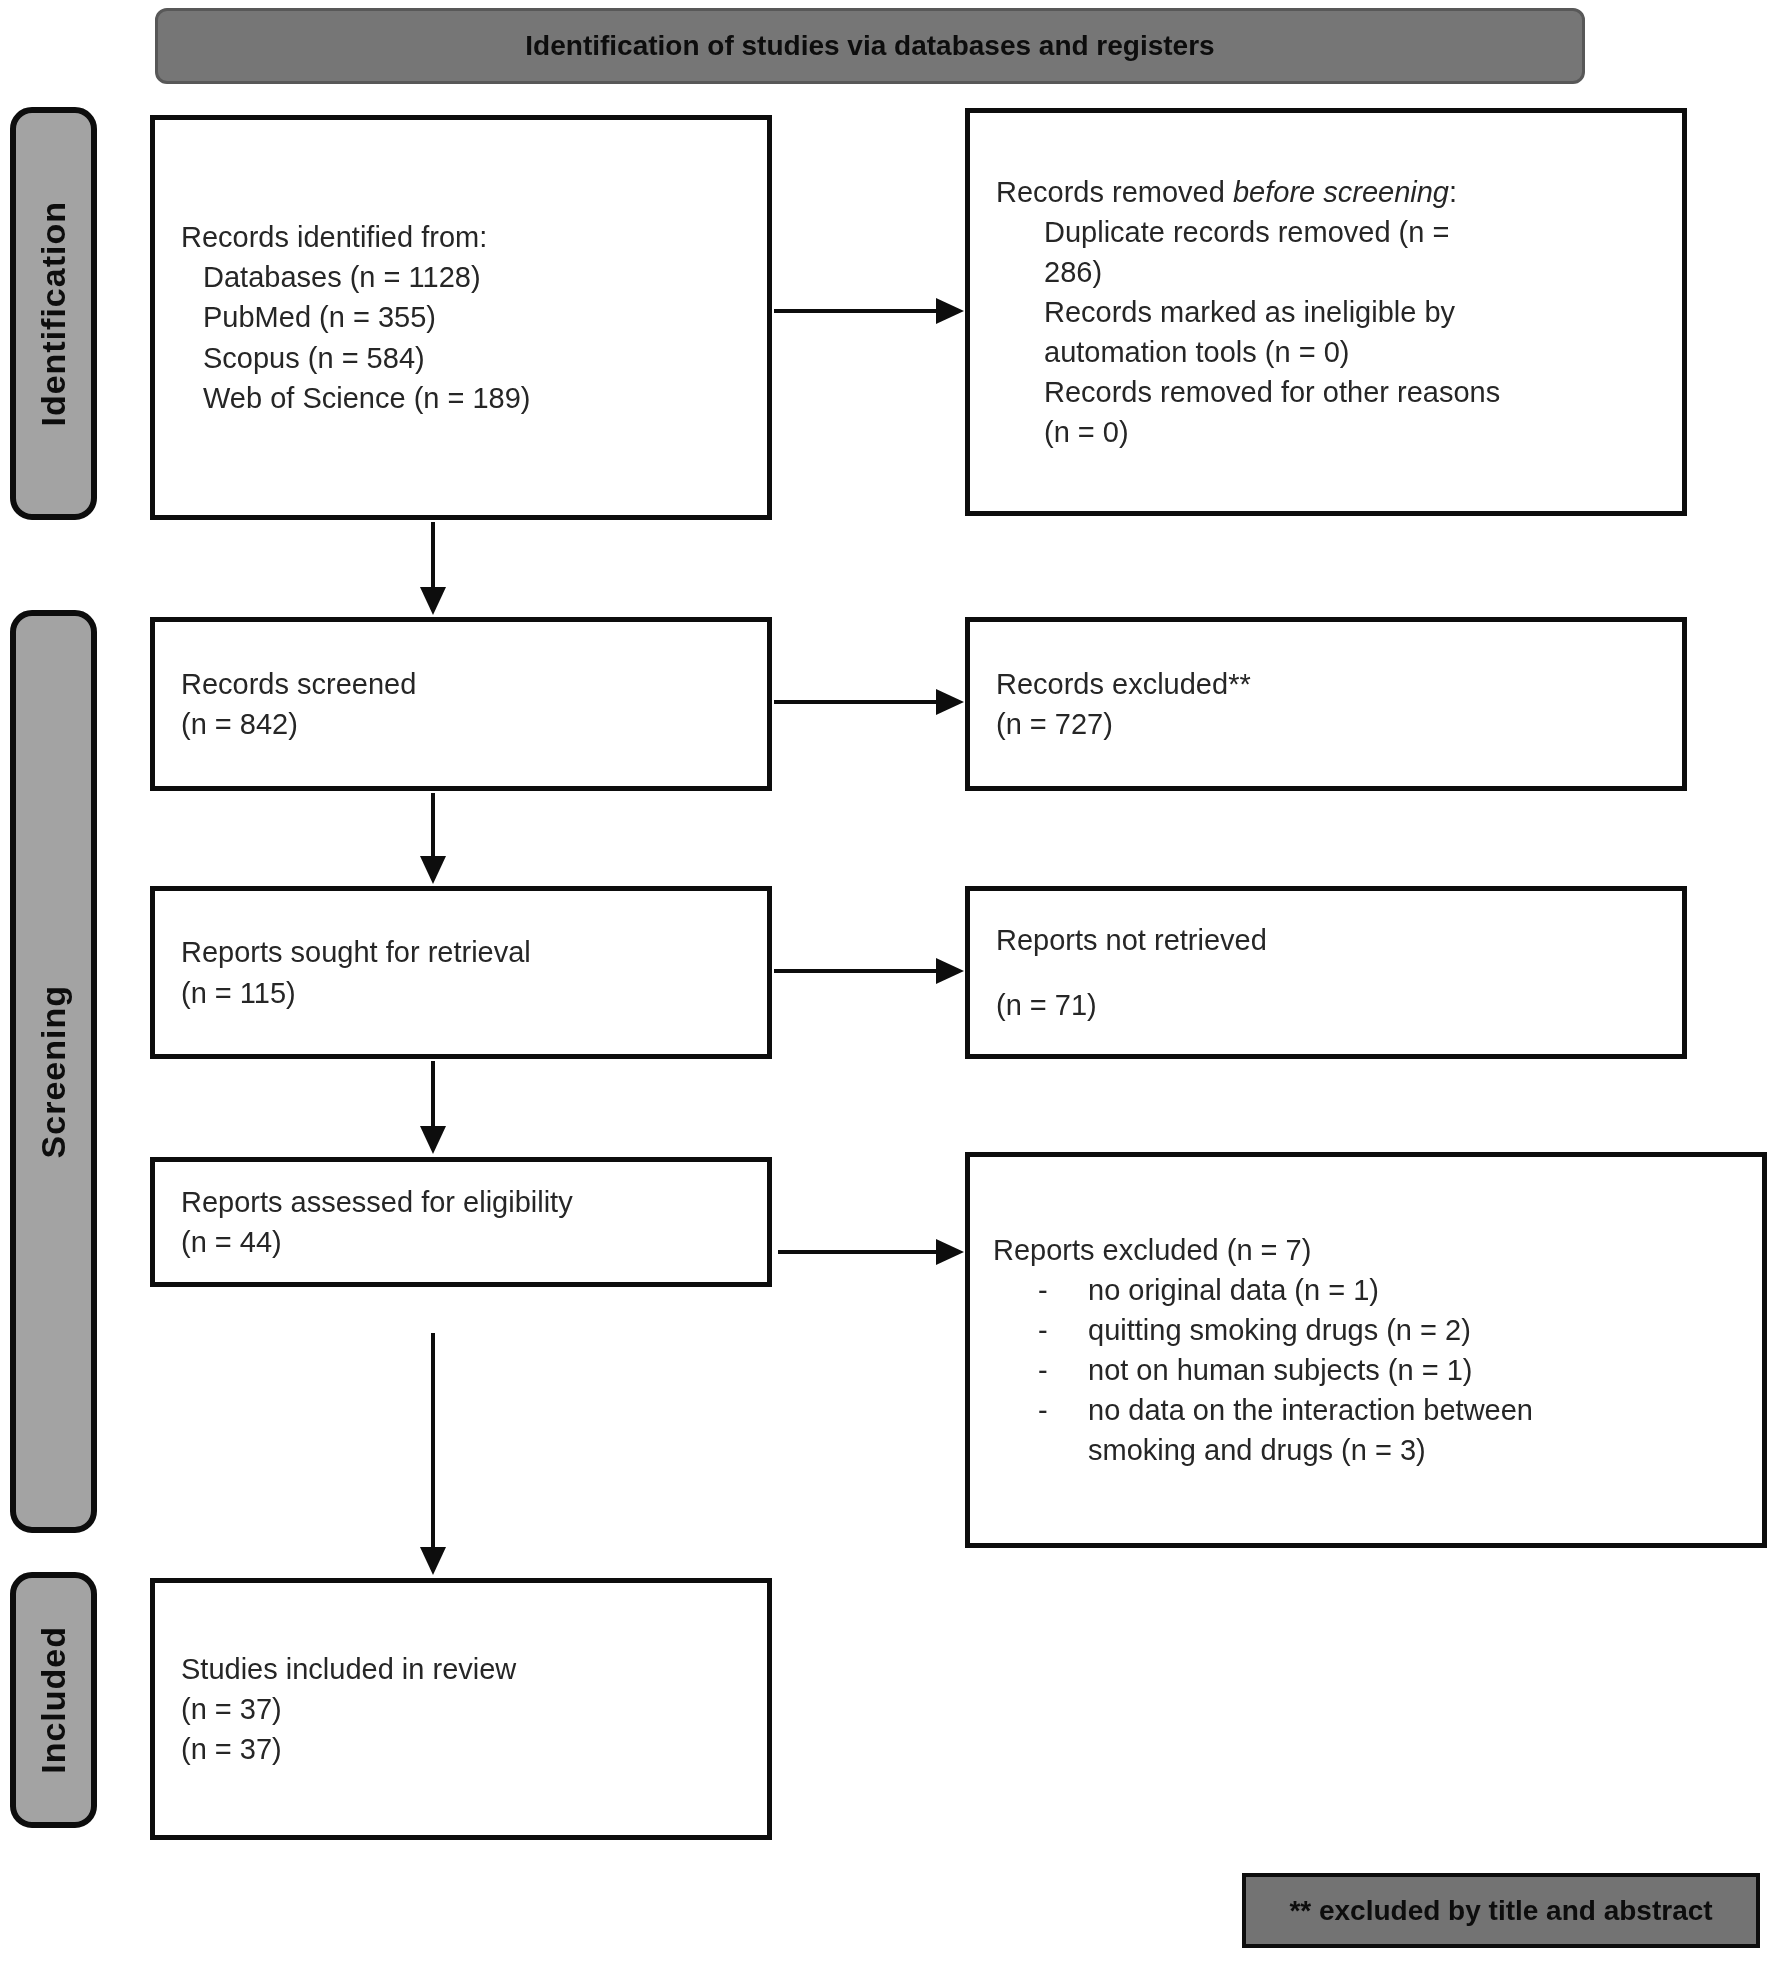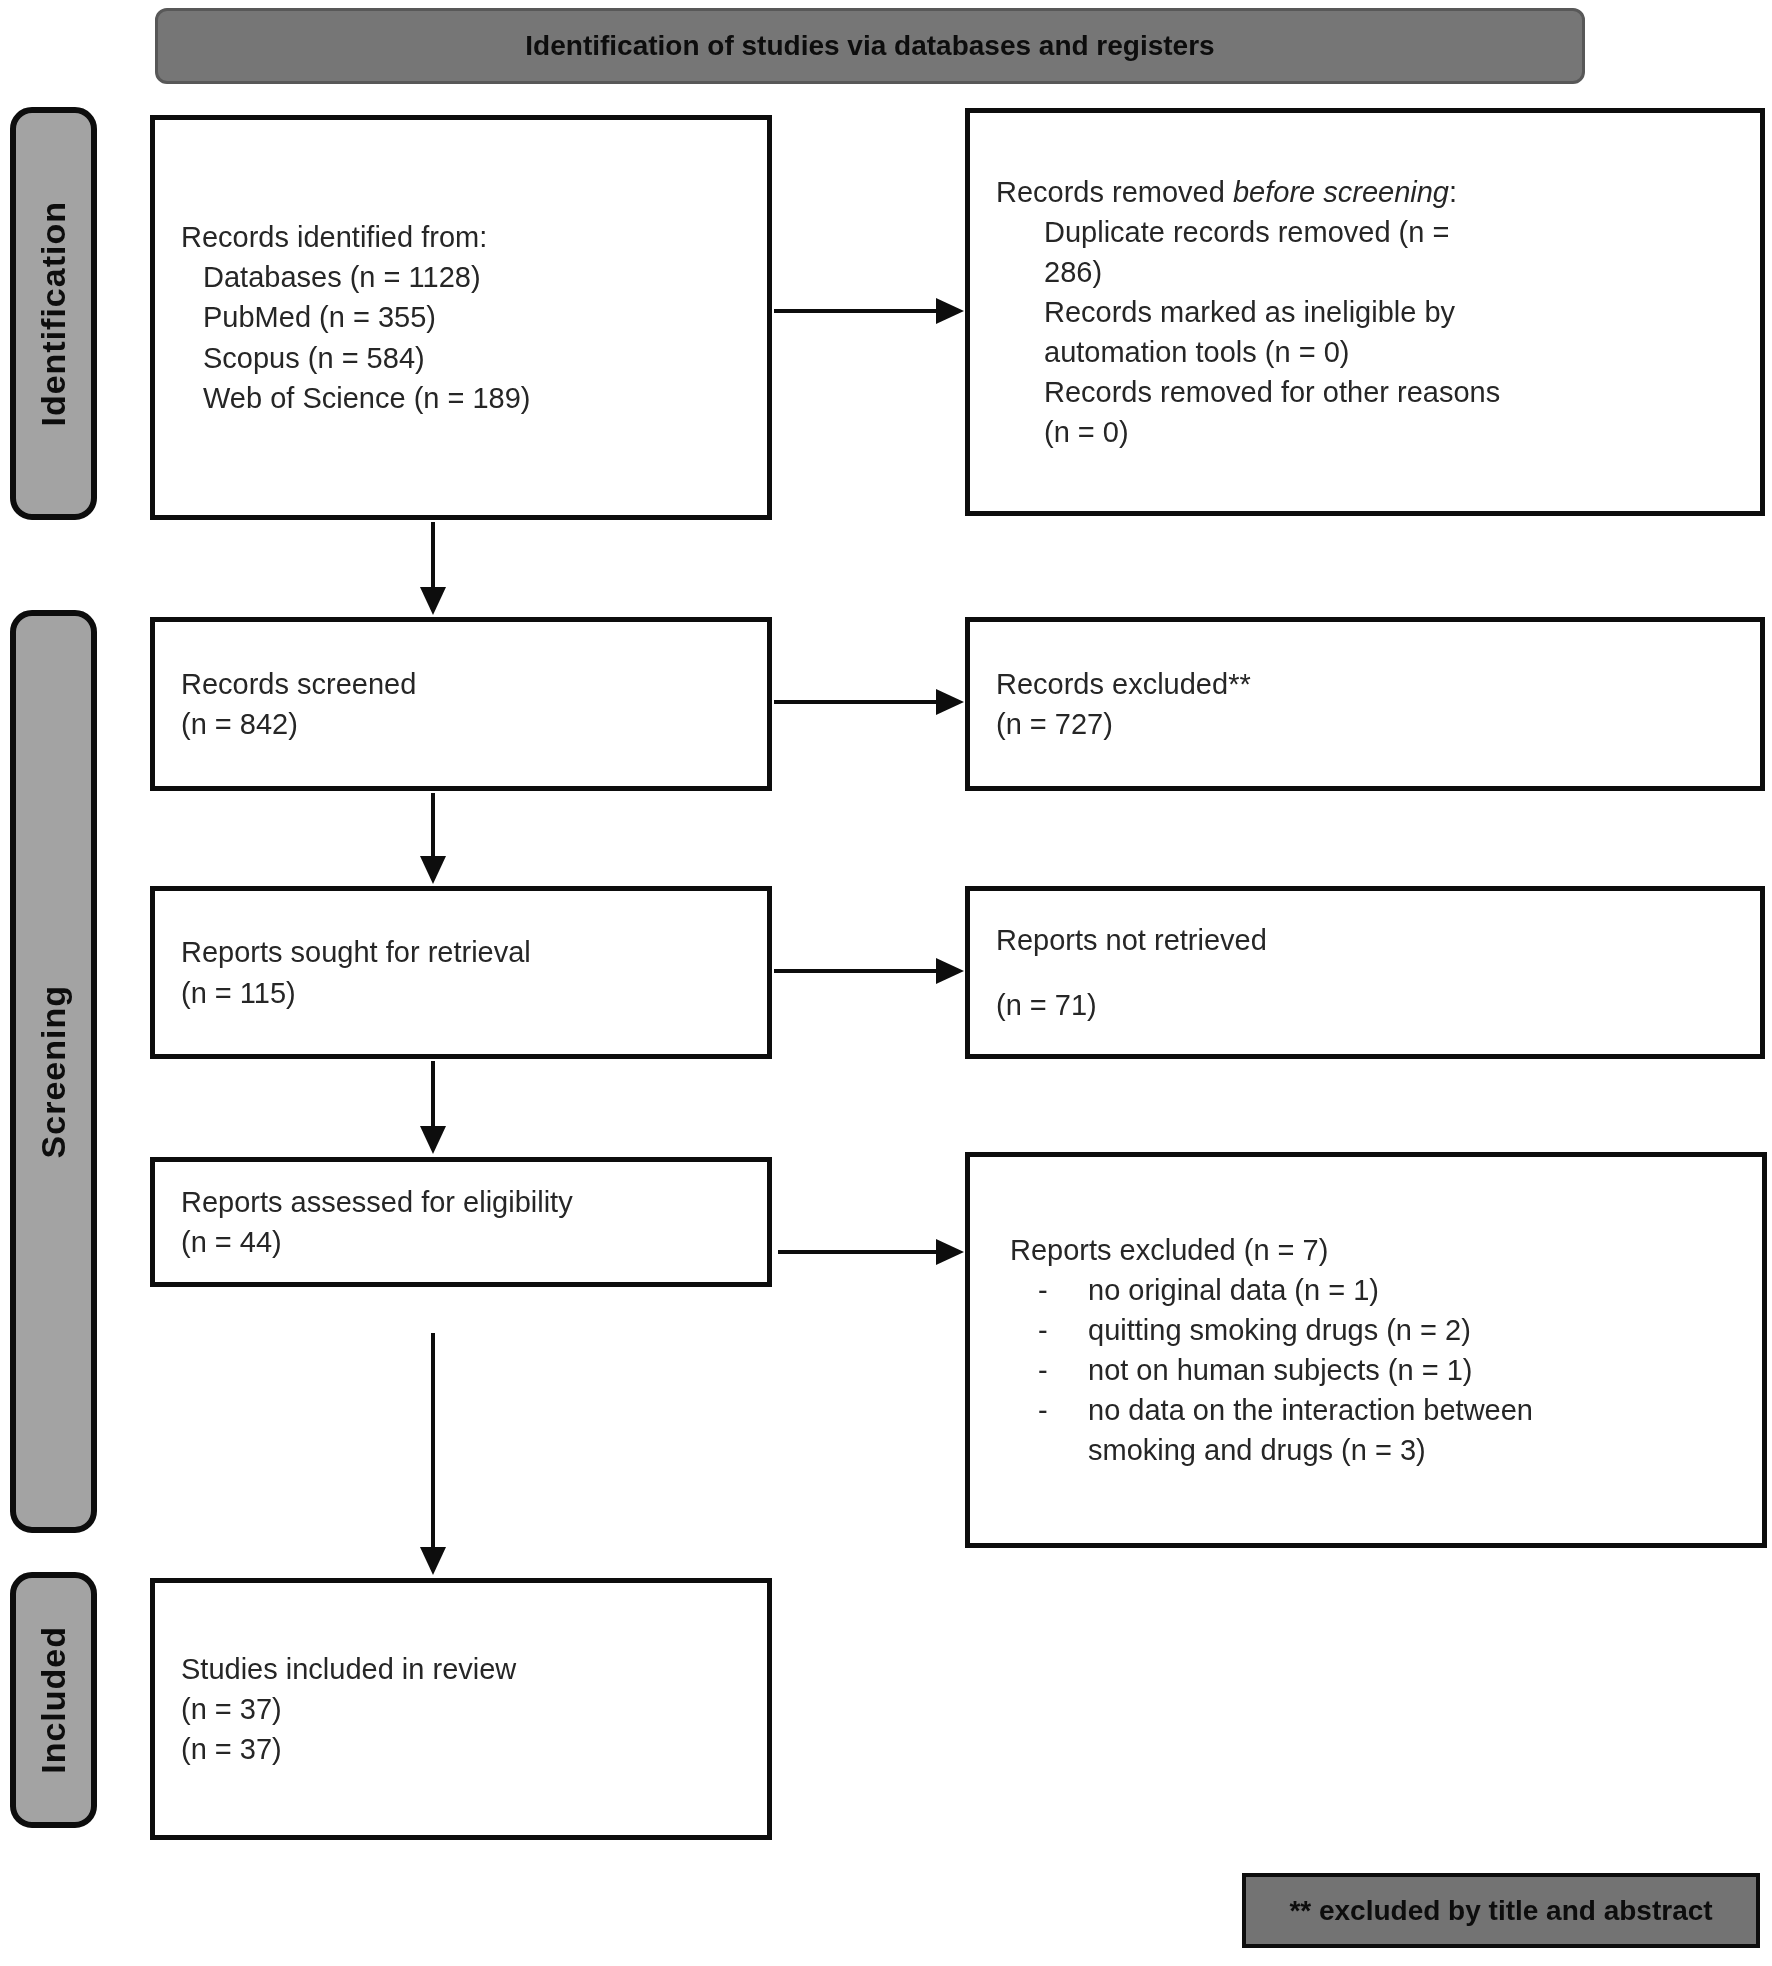--- a/index.html
+++ b/index.html
@@ -46,37 +46,37 @@
   .stage-included       { top: 1572px; height: 256px; }
   
   .box {
     position: absolute;
     background: #ffffff;
     border: 5px solid #0d0d0d;
     box-sizing: border-box;
     display: flex; flex-direction: column; justify-content: center;
   }
   .box-l { left: 150px; width: 622px; }
-  .box-r { left: 965px; width: 800px; }
+  .box-r { left: 965px; width: 722px; }
   .b1 { top: 115px;  height: 405px; }
   .b2 { top: 617px;  height: 174px; }
   .b3 { top: 886px;  height: 173px; }
   .b4 { top: 1157px; height: 130px; }
   .b5 { top: 1578px; height: 262px; }
   .r1 { top: 108px;  height: 408px; }
   .r2 { top: 617px;  height: 174px; }
   .r3 { top: 886px;  height: 173px; gap: 24px; }
   .r4 { top: 1152px; height: 396px; width: 802px; }
   .txt { font-size: 29px; line-height: 1.38; color: #262626; }
   .pad { padding-left: 26px; padding-right: 12px; }
   .indent { padding-left: 48px; }
   .it { font-style: italic; }
   .r1-content { width: 548px; }
   .r1-item { padding-left: 48px; width: 470px; }
-  .r4-intro { padding-left: 40px; }
+  .r4-intro { padding-left: 23px; }
   .r4-item { display: flex; }
   .r4-dash { margin-left: 68px; width: 50px; flex: none; }
   .r4-item-text { width: 520px; }
   
   .aline { position: absolute; background: #0d0d0d; }
   .ahead { position: absolute; width: 0; height: 0; }
   .ahead-right { border-top: 13px solid transparent; border-bottom: 13px solid transparent; border-left: 28px solid #0d0d0d; }
   .ahead-down  { border-left: 13px solid transparent; border-right: 13px solid transparent; border-top: 28px solid #0d0d0d; }
   
   .footnote {

